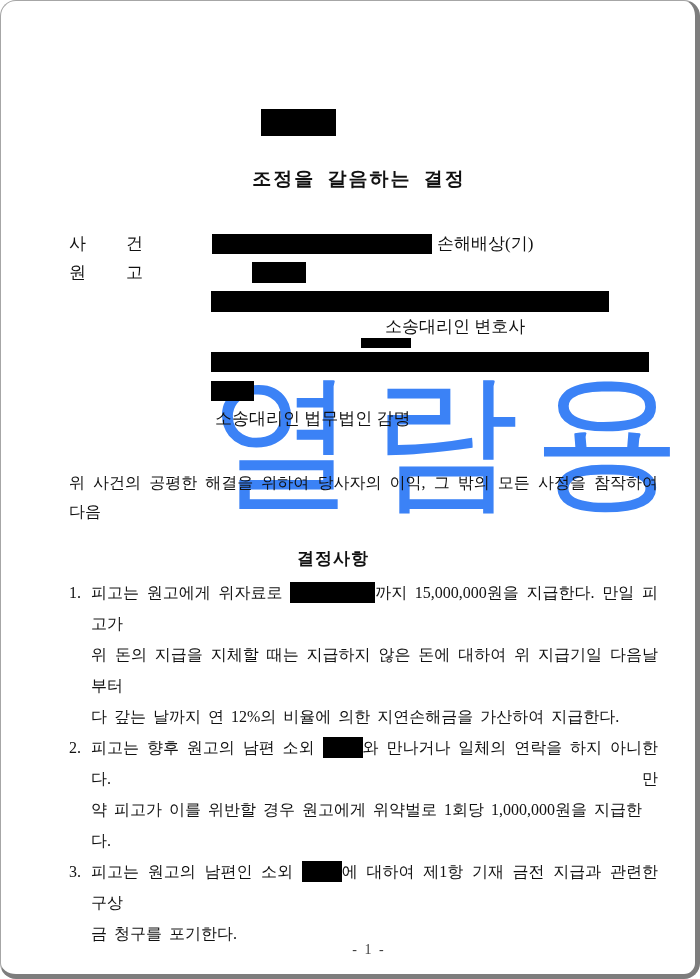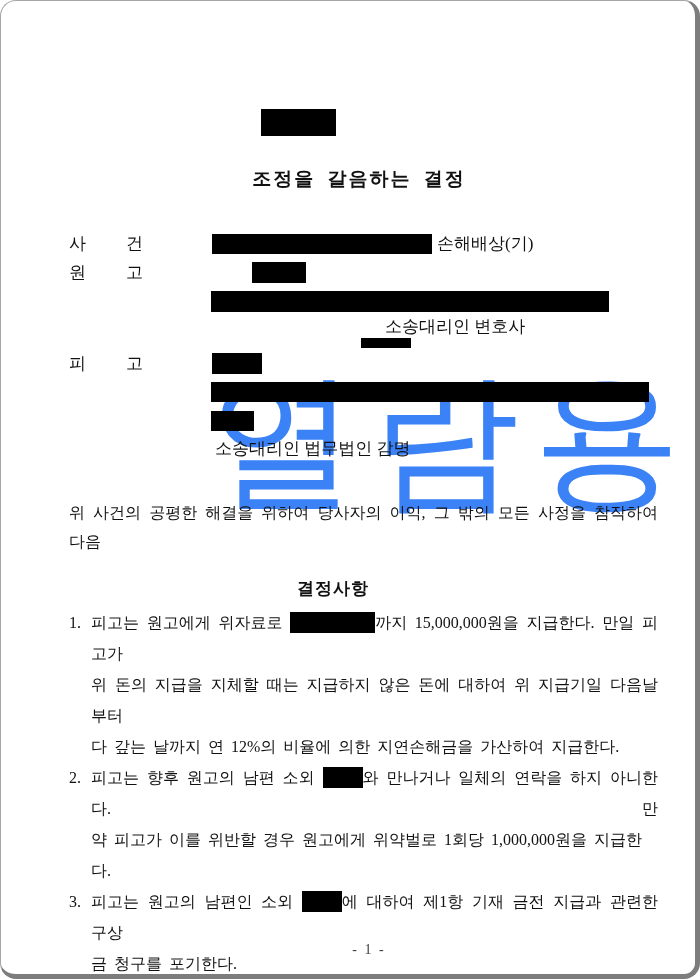--- a/index.html
+++ b/index.html
@@ -102,26 +102,20 @@
 
     <div class="prow r-bar1">
       <span class="bar indent2" style="width:398px;height:21px"></span>
     </div>
 
     <div class="prow r-pcounsel">
       <span class="indent2 counsel-text" style="margin-left:146px">소송대리인 변호사</span>
       <span class="bar" style="width:50px;height:23px;margin-left:7px"></span>
     </div>
 
-    <div class="prow r-defendant">
-      <span class="plabel">피 고</span>
-      <span class="pcontent">
-        <span class="bar" style="width:50px;height:21px"></span>
-      </span>
-    </div>
 
     <div class="prow r-bar2">
       <span class="bar indent2" style="width:438px;height:20px"></span>
     </div>
 
     <div class="prow r-bar3">
       <span class="bar indent2" style="width:43px;height:20px"></span>
     </div>
 
     <div class="prow r-dcounsel">

